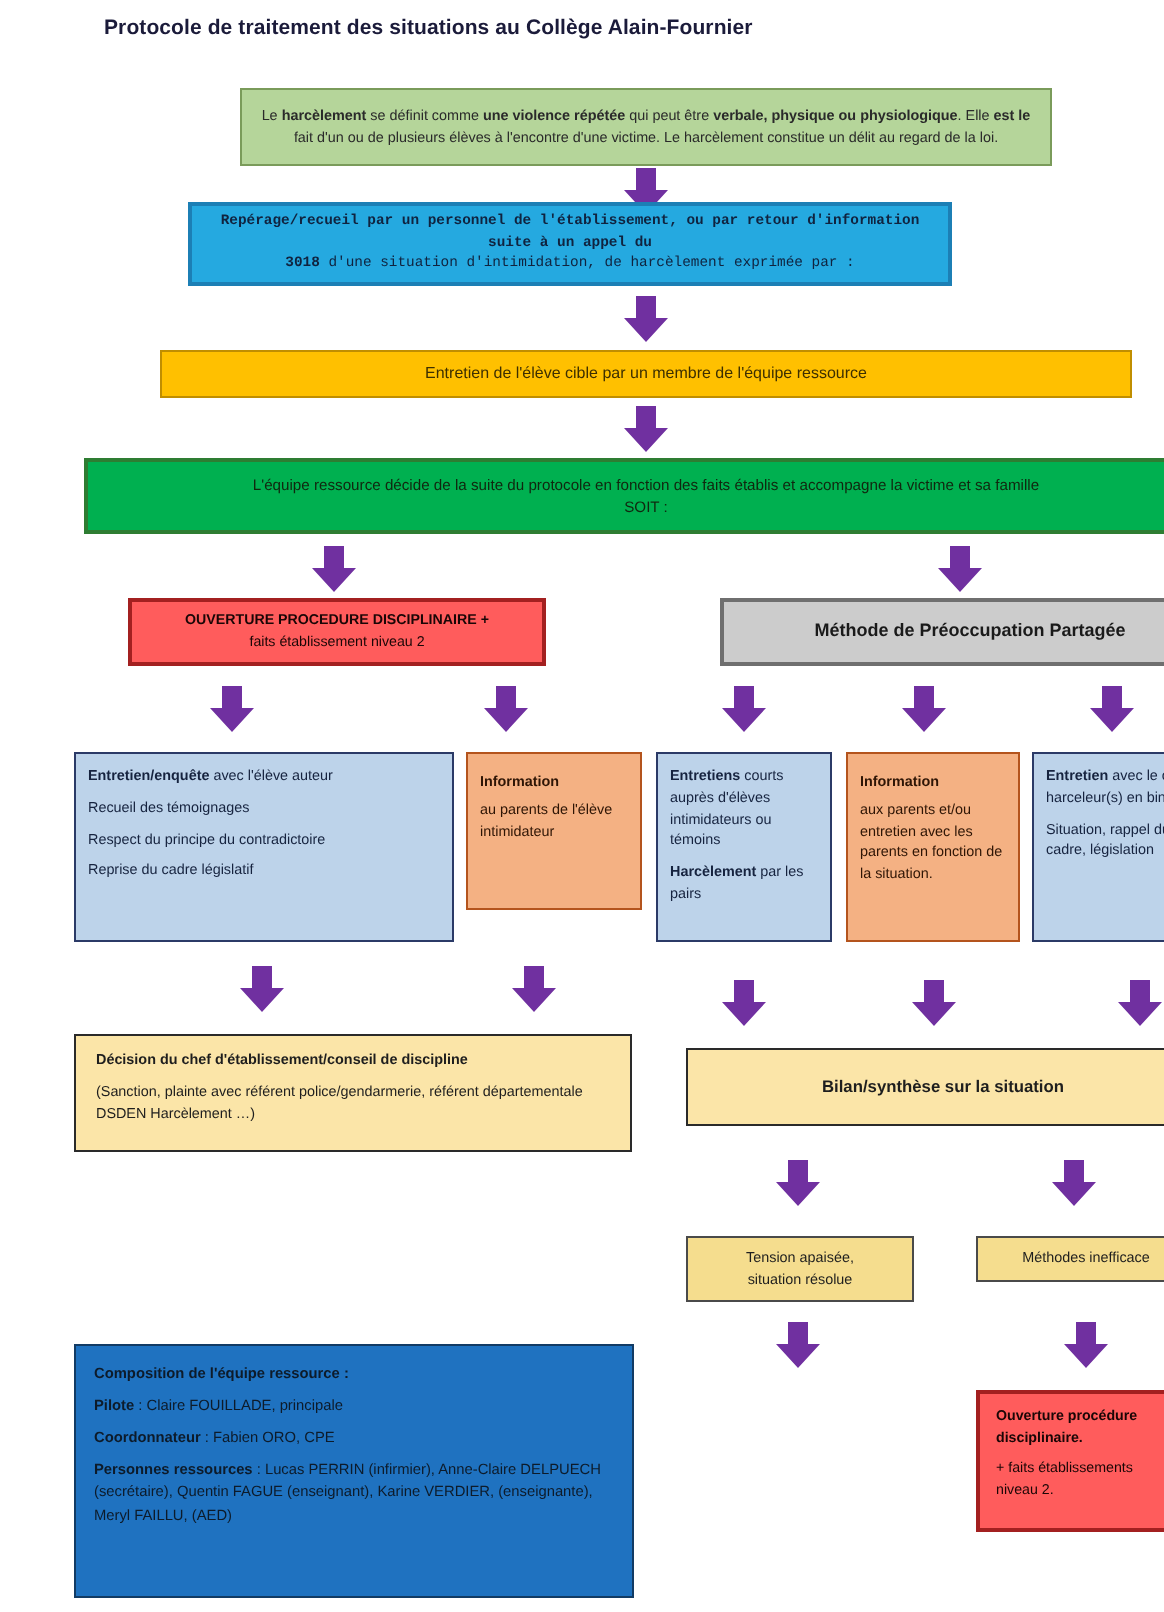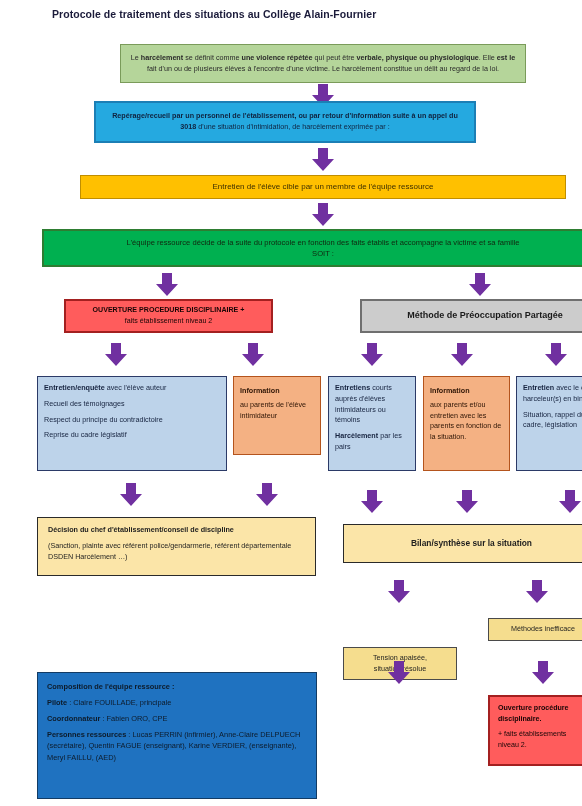--- a/index.html
+++ b/index.html
@@ -81,21 +81,21 @@
     <p><span>Le </span><span class="b">harcèlement</span><span> se définit comme </span><span class="b">une violence répétée</span><span> qui peut être </span><span class="b">verbale, physique ou physiologique</span><span>. Elle </span><span class="b">est le</span></p>
     <p>fait d'un ou de plusieurs élèves à l'encontre d'une victime. Le harcèlement constitue un délit au regard de la loi.</p>
   </div>
 
   <div class="arrow" style="left:280px;top:84px;">
     <svg viewBox="0 0 22 23">
         <polygon points="6,0 16,0 16,11 22,11 11,23 0,11 6,11" fill="#7030a0"></polygon>
       </svg>
   </div>
 
-  <div class="box cyan center" style="left:62px;top:101px;width:382px;height:42px;">
+  <div class="box cyan center" style="left:62px;top:101px;width:382px;height:42px;font-family:Liberation Mono, monospace;">
     <p>Repérage/recueil par un personnel de l'établissement, ou par retour d'information suite à un appel du</p>
     <p><span class="b">3018</span><span class="normal"> d'une situation d'intimidation, de harcèlement exprimée par :</span></p>
   </div>
 
   <div class="arrow" style="left:280px;top:148px;">
     <svg viewBox="0 0 22 23">
         <polygon points="6,0 16,0 16,11 22,11 11,23 0,11 6,11" fill="#7030a0"></polygon>
       </svg>
   </div>
 
@@ -235,21 +235,21 @@
     <svg viewBox="0 0 22 23">
         <polygon points="6,0 16,0 16,11 22,11 11,23 0,11 6,11" fill="#7030a0"></polygon>
       </svg>
   </div>
   <div class="arrow" style="left:494px;top:580px;">
     <svg viewBox="0 0 22 23">
         <polygon points="6,0 16,0 16,11 22,11 11,23 0,11 6,11" fill="#7030a0"></polygon>
       </svg>
   </div>
 
-  <div class="box cream2 center" style="left:311px;top:647px;width:114px;height:33px;">
+  <div class="box cream2 center" style="left:311px;top:618px;width:114px;height:33px;">
     <p>Tension apaisée,</p>
     <p>situation résolue</p>
   </div>
 
   <div class="box cream2 center" style="left:456px;top:618px;width:110px;height:23px;">
     <p>Méthodes inefficace</p>
   </div>
 
   <div class="arrow" style="left:356px;top:661px;">
     <svg viewBox="0 0 22 23">

